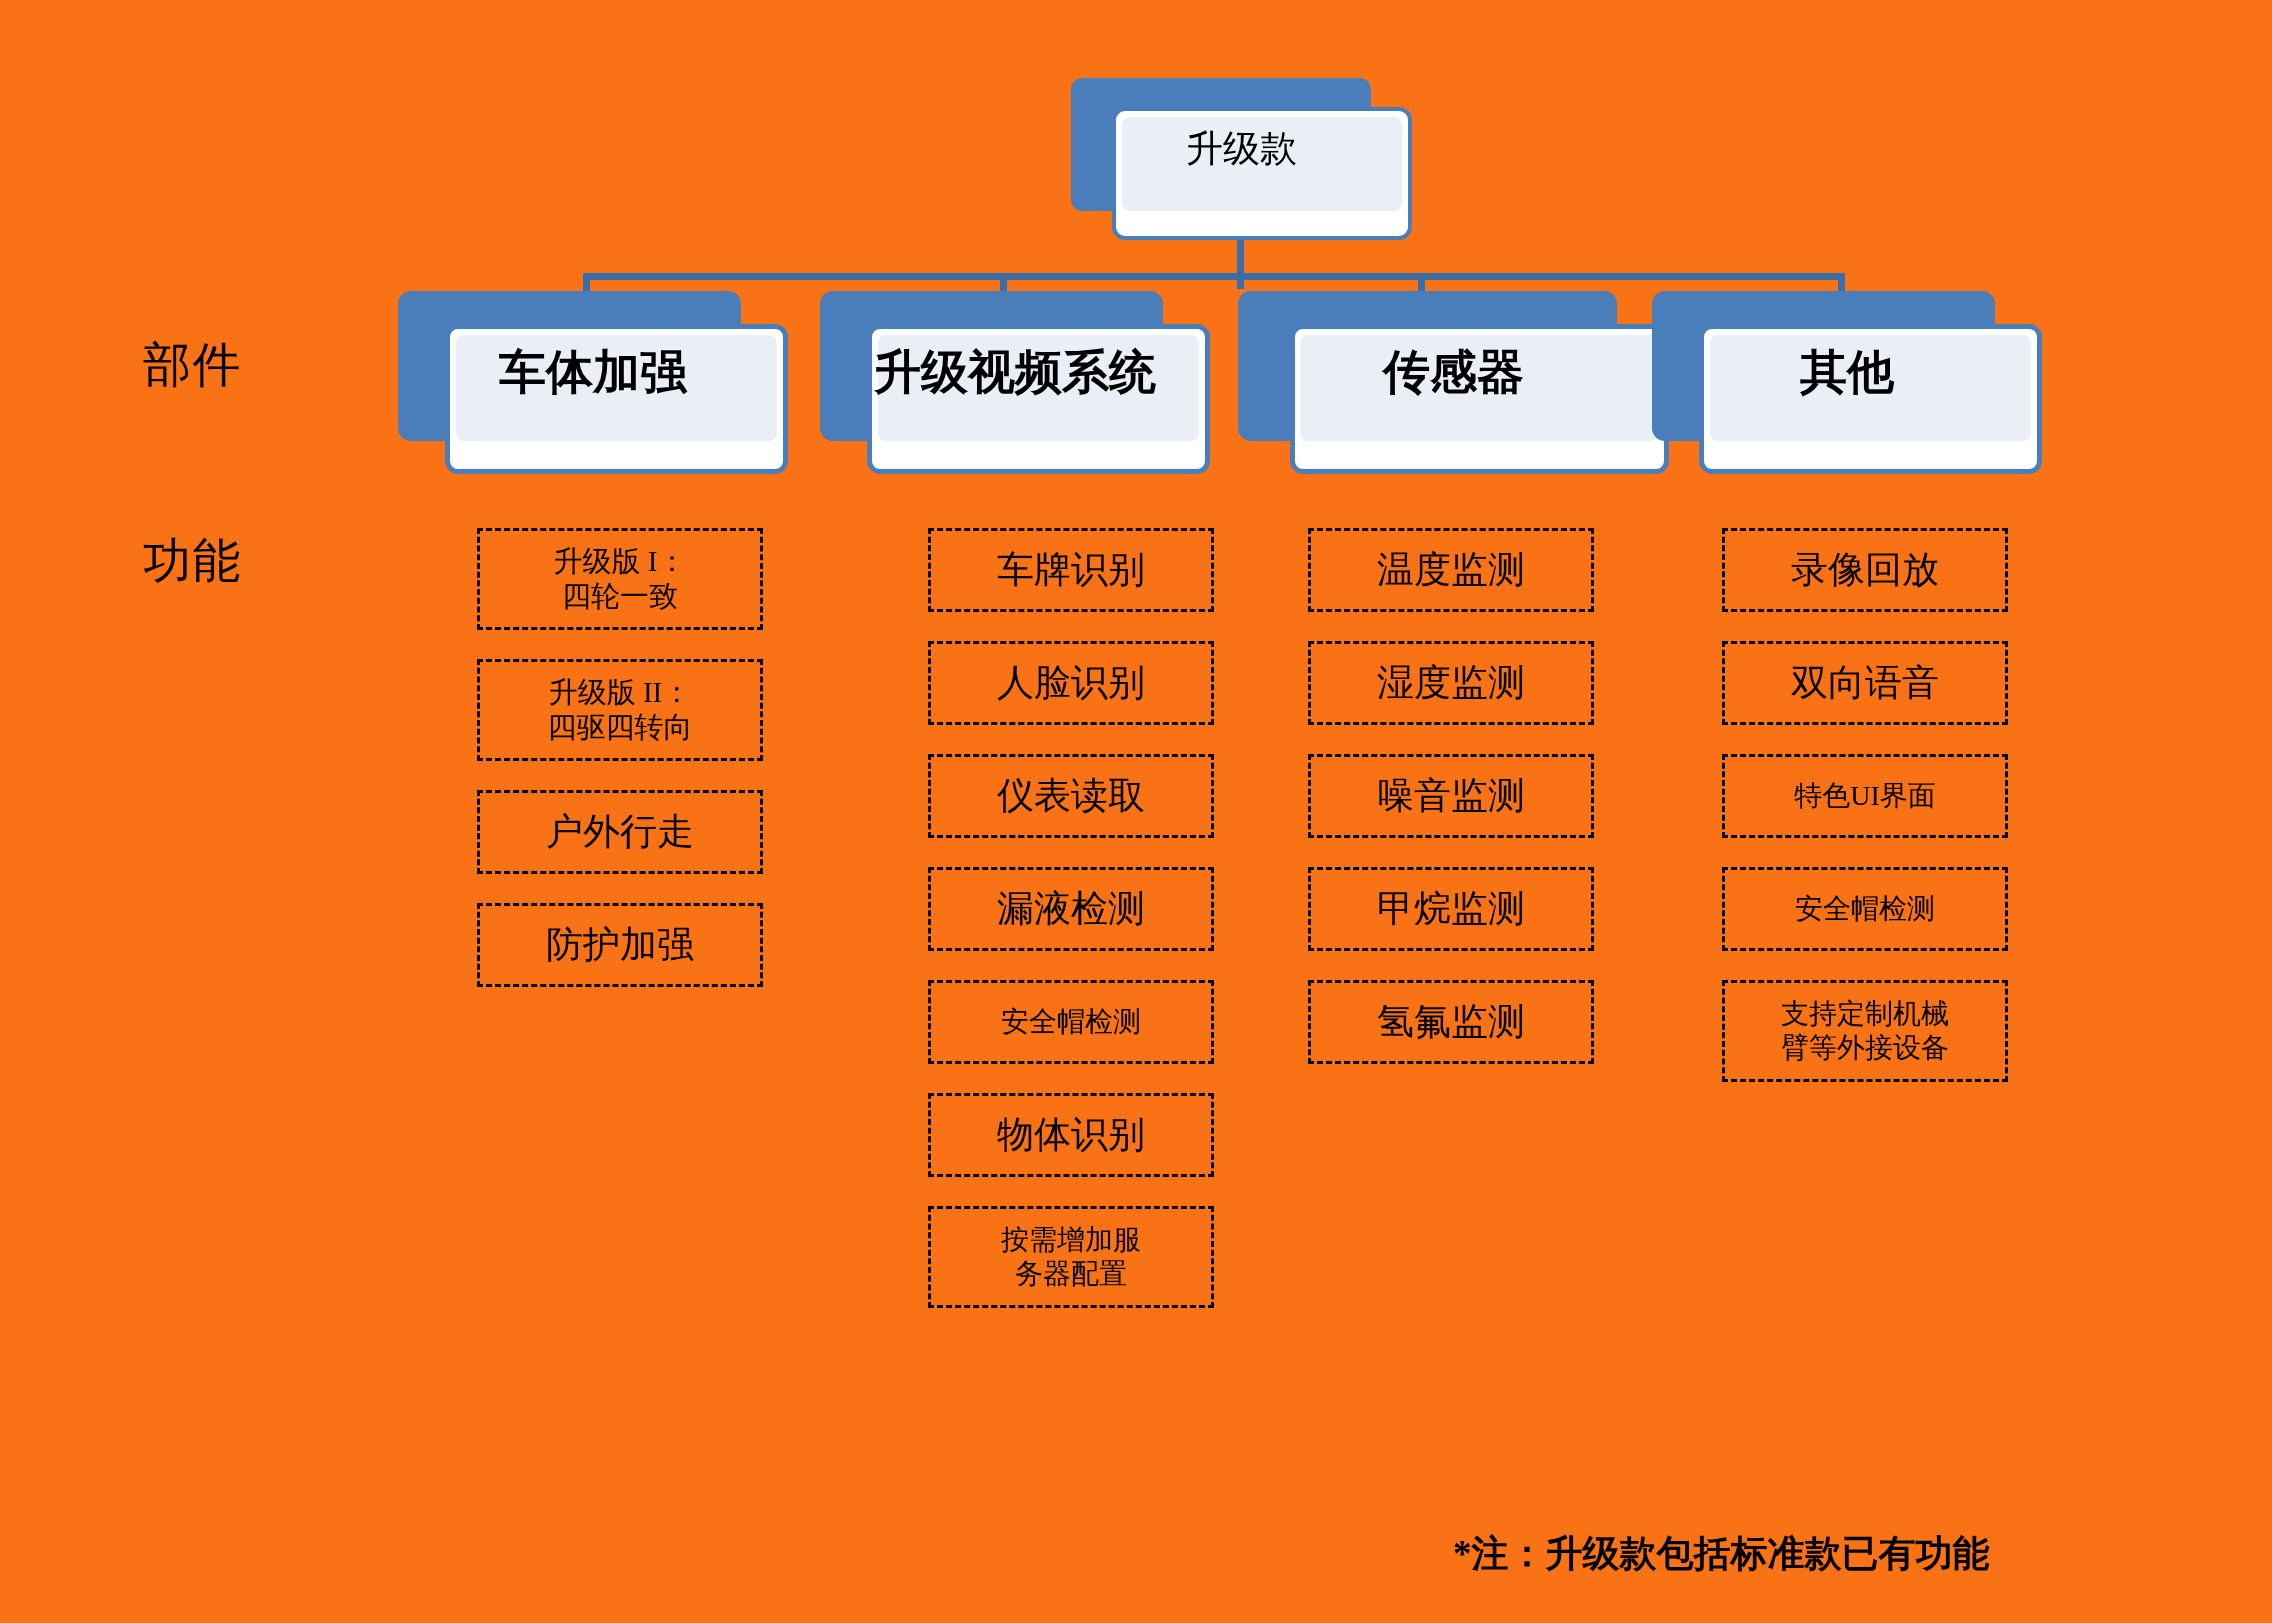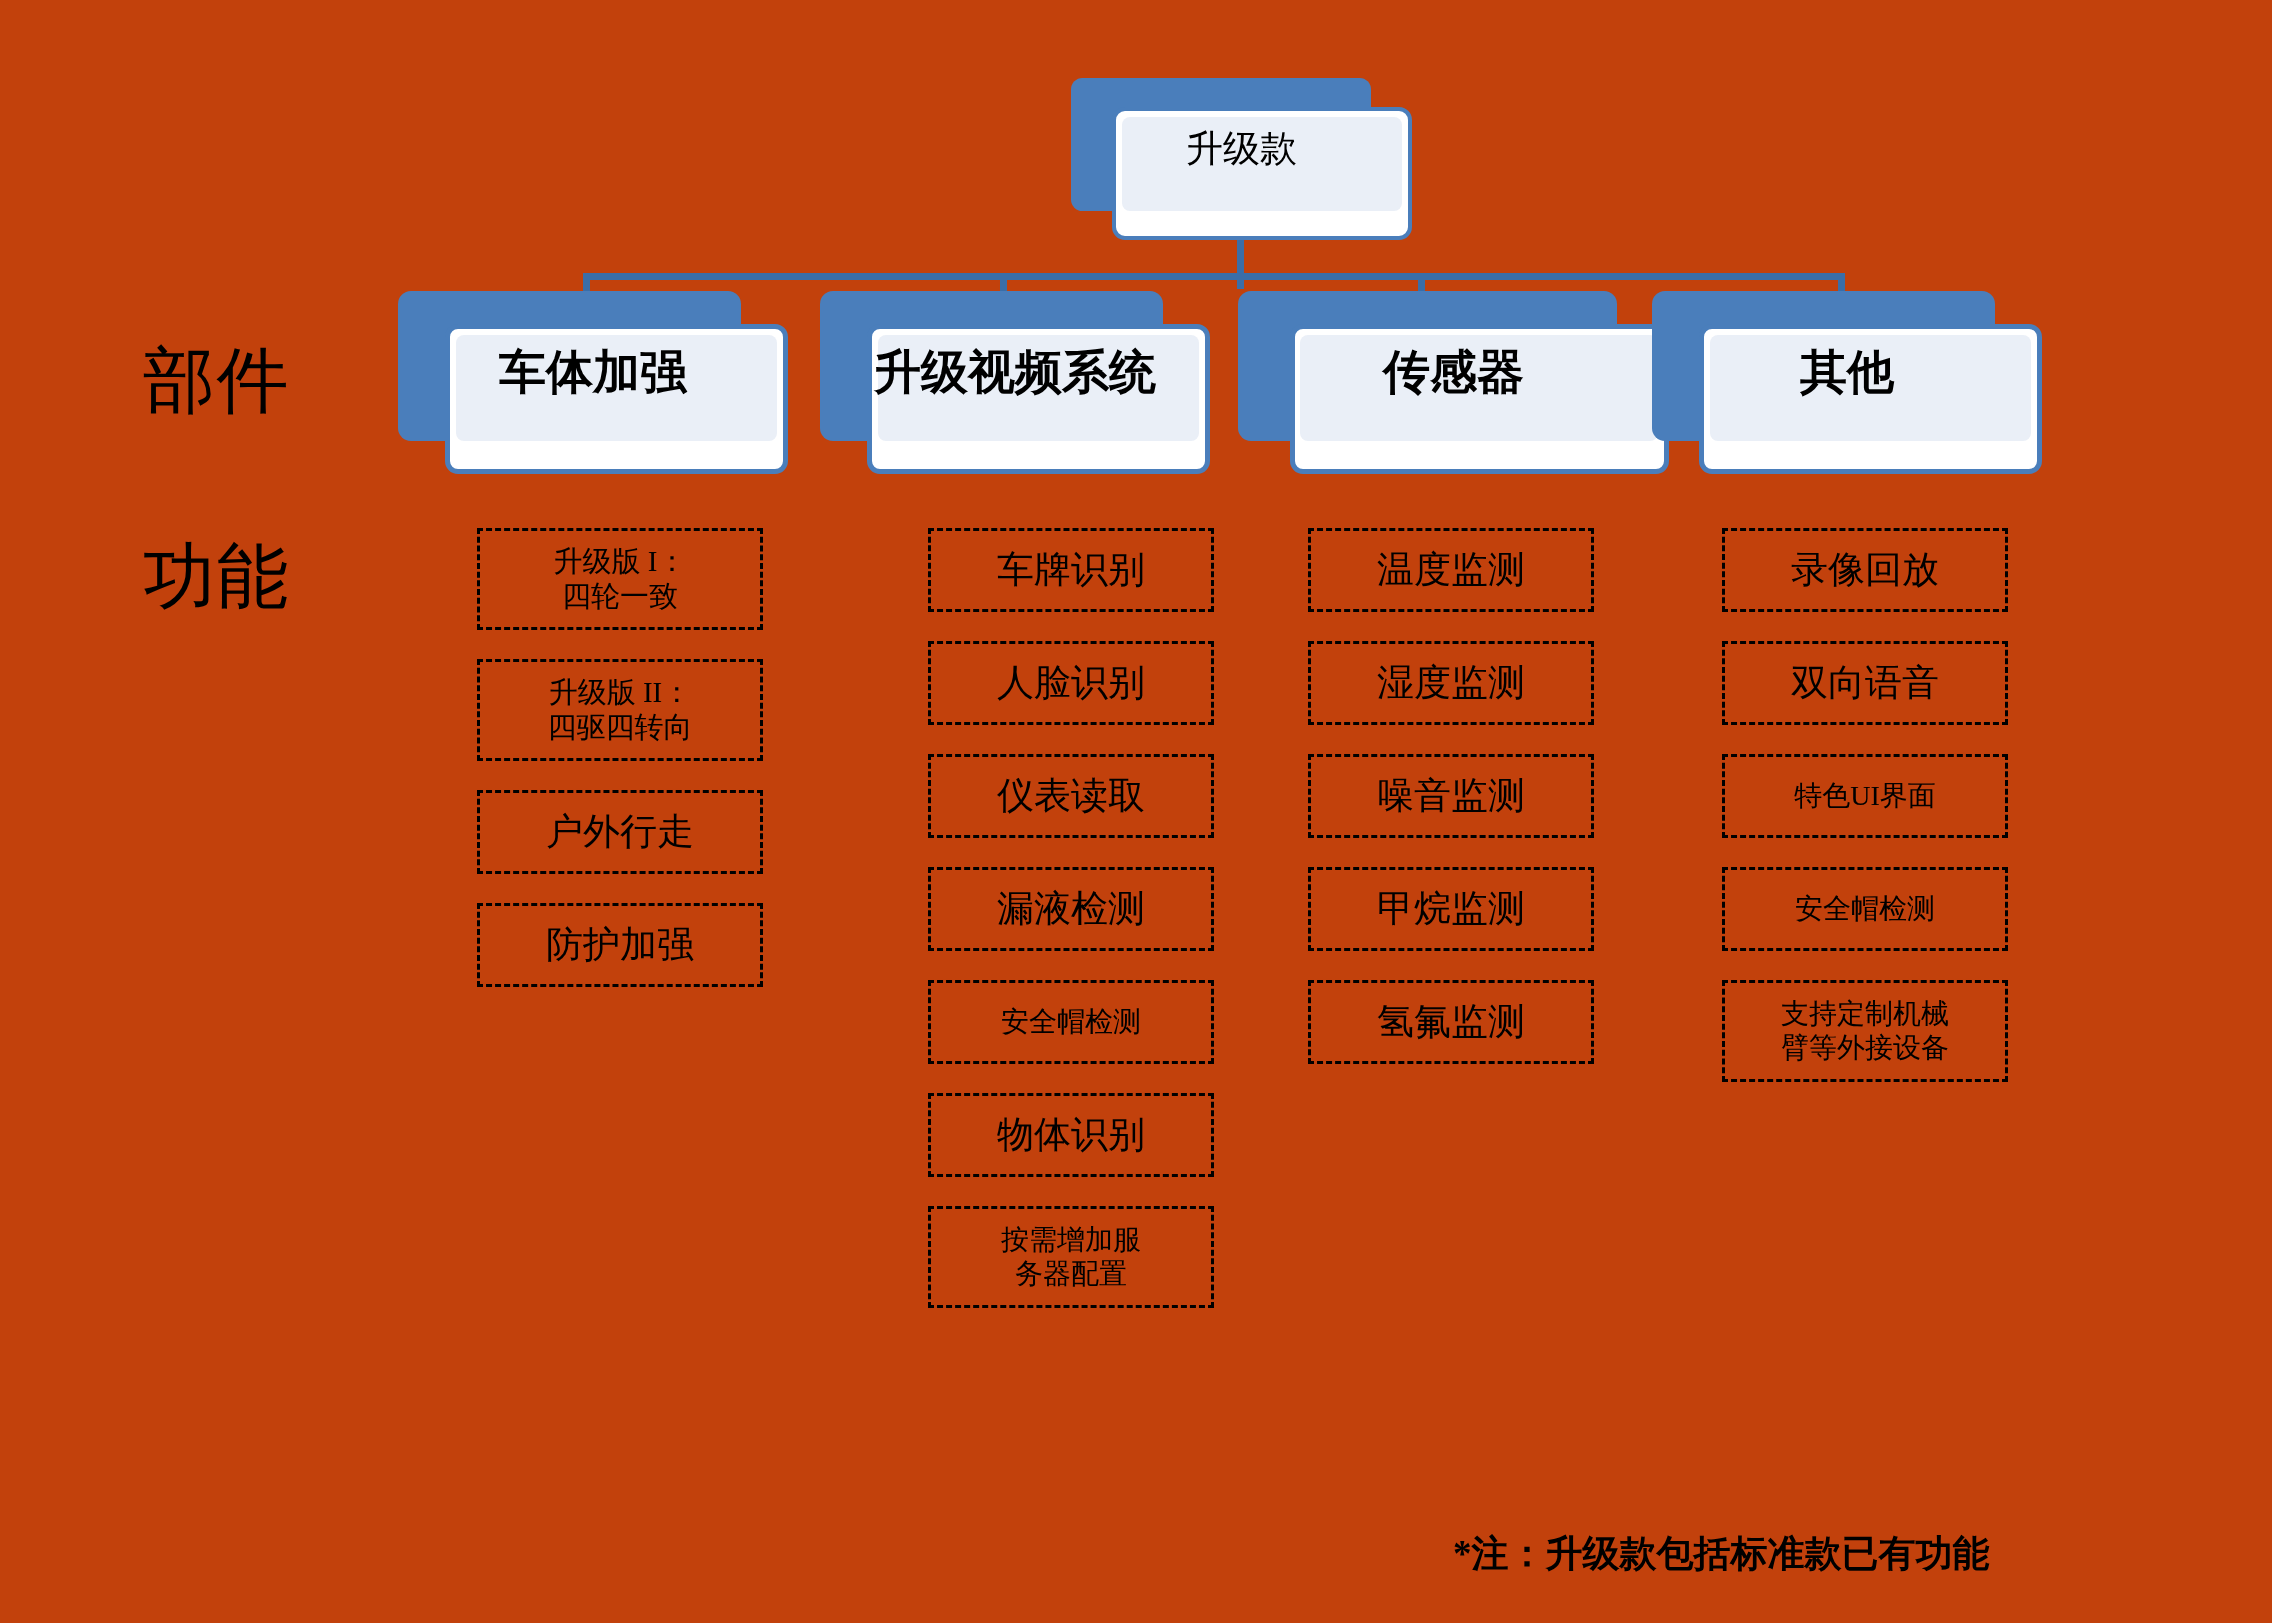--- a/index.html
+++ b/index.html
@@ -8,21 +8,21 @@
     padding: 0;
     background: #ffffff;
   }
   body {
     font-family: "Liberation Serif", "DejaVu Serif", serif;
   }
   #canvas {
     position: relative;
     width: 2273px;
     height: 1623px;
-    background: #c2410c;
+    background: #f97316;
     overflow: hidden;
   }
 
   
   .card {
     position: absolute;
     box-sizing: border-box;
   }
   .card .shadow-plate {
     position: absolute;
@@ -92,21 +92,21 @@
   .conn-drop   { top: 273px; width: 7.3px; height: 24px; }
   #drop-0 { left: 583px; }
   #drop-1 { left: 1000px; }
   #drop-2 { left: 1418px; }
   #drop-3 { left: 1838px; }
 
   
   .row-label {
     position: absolute;
     color: #000000;
-    font-size: 72px;
+    font-size: 48px;
     letter-spacing: 1.6px;
     white-space: nowrap;
   }
   #row-label-parts     { left: 143px; top: 333px; }
   #row-label-functions { left: 143px; top: 529px; }
 
   
   .func-col {
     position: absolute;
     top: 528px;

